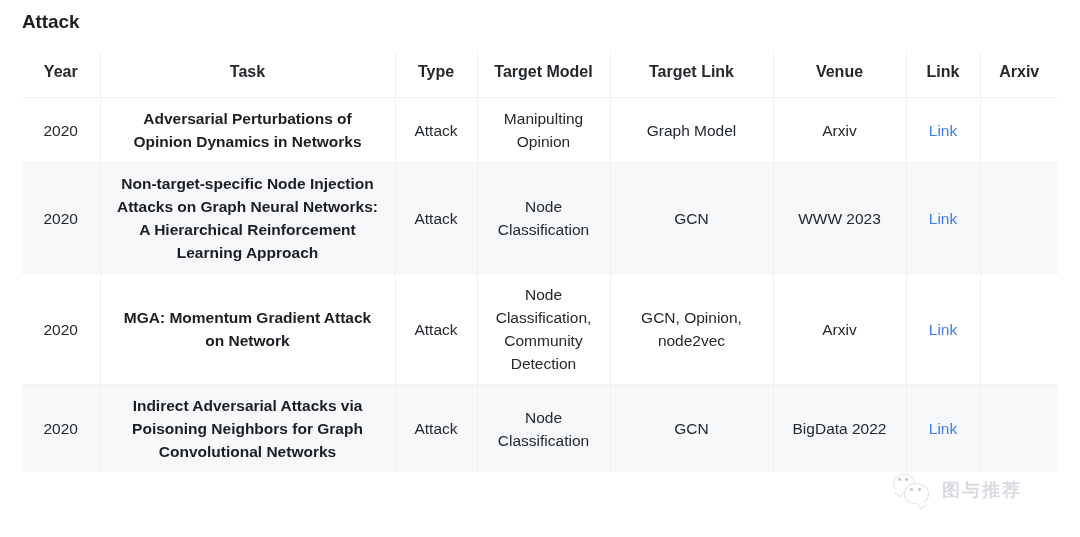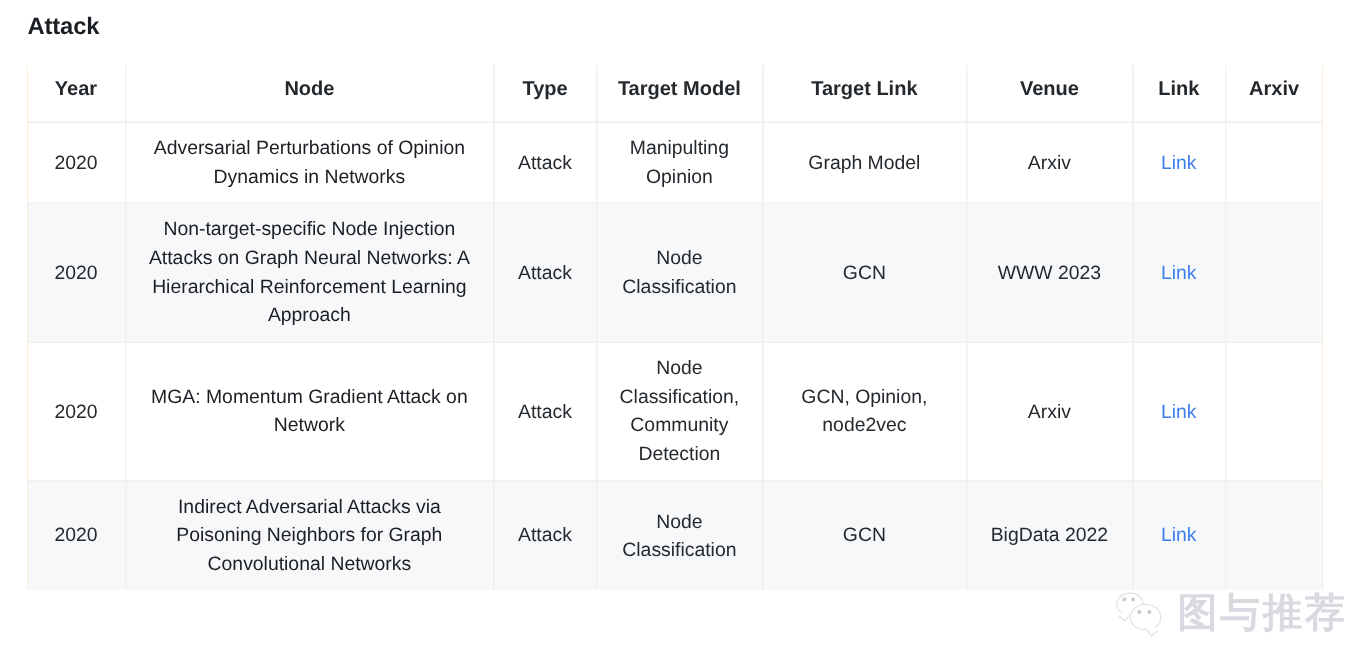--- a/index.html
+++ b/index.html
@@ -40,21 +40,21 @@
   .table-wrap {
     position: absolute;
     left: 22px;
     top: 52px;
     width: 1036px;
   }
   table.paper-table {
     border-collapse: collapse;
     width: 1036px;
     table-layout: fixed;
-    background: #fdba74;
+    background: #5eead4;
   }
   table.paper-table th,
   table.paper-table td {
     border-left: 1px solid #eef0f2;
     border-right: 1px solid #eef0f2;
     padding: 9px 12px;
     vertical-align: middle;
     text-align: center;
     font-size: 15.5px;
     line-height: 23px;
@@ -83,21 +83,21 @@
   col.c-year   { width: 78px; }
   col.c-title  { width: 295px; }
   col.c-type   { width: 82px; }
   col.c-task   { width: 133px; }
   col.c-model  { width: 163px; }
   col.c-venue  { width: 133px; }
   col.c-link   { width: 74px; }
   col.c-code   { width: 78px; }
 
   td.cell-title {
-    font-weight: 400;
+    font-weight: 700;
     text-align: left;
     padding-left: 16px;
     padding-right: 10px;
     color: #1b1f23;
   }
   td.cell-task, td.cell-model, td.cell-venue {
     text-align: left;
     padding-left: 18px;
   }
   td.cell-year, td.cell-type {
@@ -172,21 +172,21 @@
     background: #9aa0ad;
     border-radius: 50%;
   }
   .wm-logo .e1 { left: 5px;  top: 6px; }
   .wm-logo .e2 { left: 12px; top: 6px; }
   .wm-logo .e3 { left: 17px; top: 16px; }
   .wm-logo .e4 { left: 25px; top: 16px; }
 
   .wm-text {
     font-family: "DejaVu Sans", sans-serif;
-    font-size: 32px;
+    font-size: 18px;
     font-weight: 700;
     letter-spacing: 2px;
     color: #b9bdc8;
     line-height: 30px;
     white-space: nowrap;
     text-shadow: 0 0 1px rgba(255,255,255,0.9);
     text-align: center;
   }
 </style>
 </head>
@@ -204,21 +204,21 @@
           <col class="c-type">
           <col class="c-task">
         <col class="c-model">
           <col class="c-venue">
           <col class="c-link">
           <col class="c-code">
       </colgroup>
       <thead>
         <tr>
           <th>Year</th>
-          <th>Node</th>
+          <th>Task</th>
           <th>Type</th>
           <th>Target Model</th>
           <th>Target Link</th>
           <th>Venue</th>
           <th>Link</th>
           <th>Arxiv</th>
         </tr>
       </thead>
       <tbody>
 

